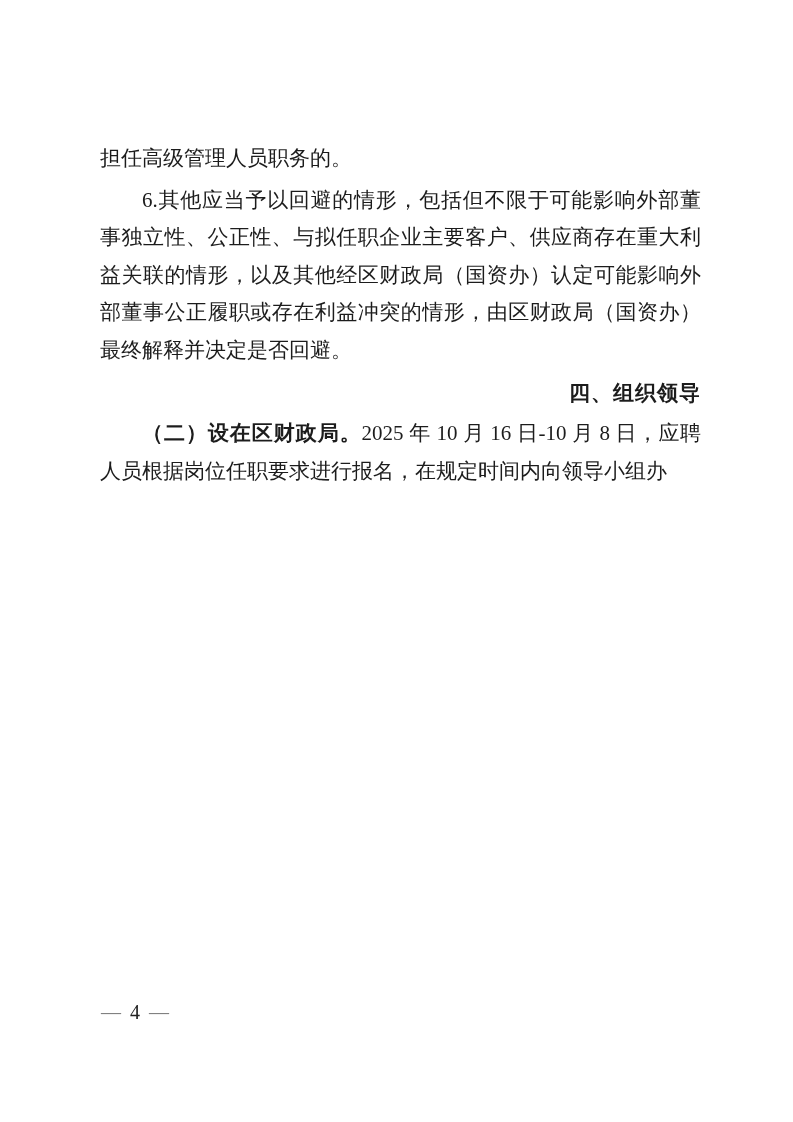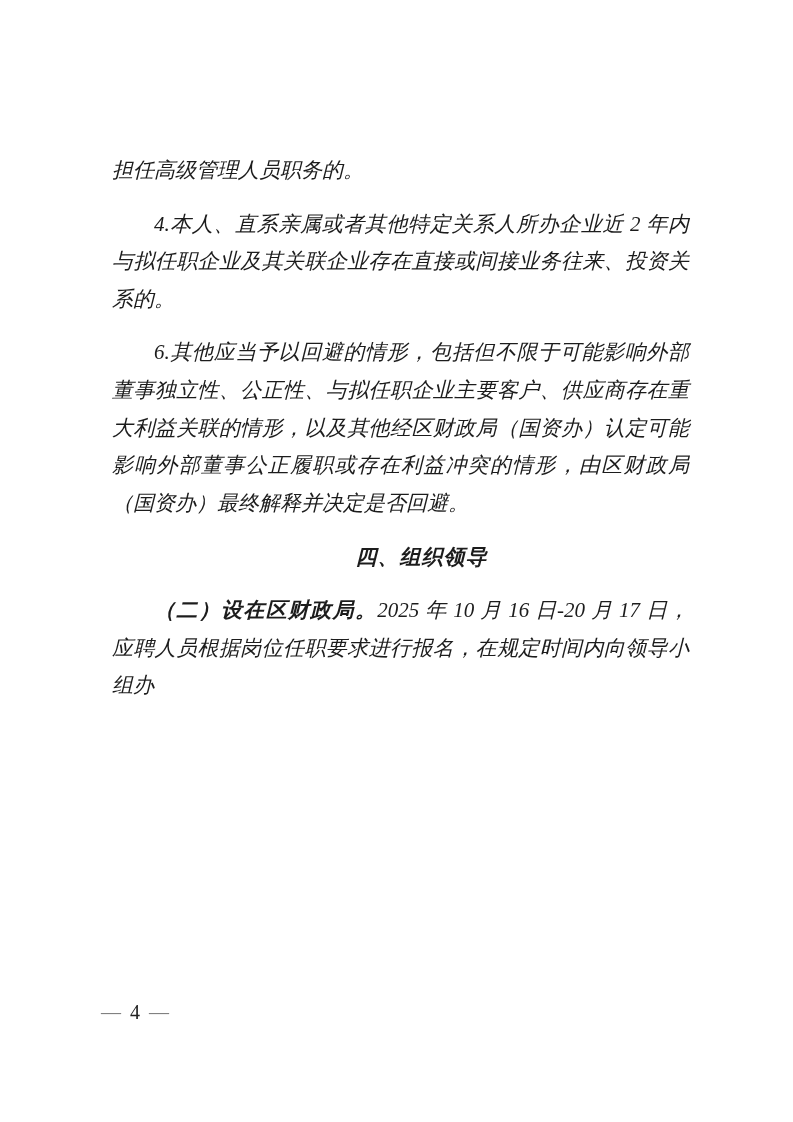--- a/index.html
+++ b/index.html
@@ -19,36 +19,35 @@
     left: 96px;
     top: 136px;
     width: 609px;
     font-family: "Liberation Serif", "DejaVu Serif", serif;
     font-size: 21px;
     line-height: 37.6px;
     color: #1c1c1c;
     text-align: justify;
   }
   .content p {
-    margin: 16px;
+    margin: 4px;
     padding: 0;
     word-break: break-all;
-    font-style: italic;
   }
   p.para-indent {
     text-indent: 2em;
   }
   p.para-continuation {
     text-indent: 0;
   }
   p.para-heading {
     text-indent: 2em;
     font-family: "Liberation Sans", "DejaVu Sans", sans-serif;
     font-weight: bold;
-    text-align: center;
+    text-align: right;
     letter-spacing: 1px;
   }
   p.para-lead {
     text-indent: 2em;
   }
   .lead-bold {
     font-weight: bold;
     letter-spacing: 0.5px;
   }
   .footer {
@@ -69,30 +68,29 @@
   }
 </style>
 </head>
 <body>
 
 <div class="page">
   <div class="content">
 
     <p class="para-continuation">担任高级管理人员职务的。</p>
 
-    <p class="para-indent">4.本人、直系亲属或者其他特定关系人所办企业近 2 年内与拟任职企业及其关联企业存在直接或间接业务往来、投资关系的。</p>
 
 
     <p class="para-indent">6.其他应当予以回避的情形，包括但不限于可能影响外部董事独立性、公正性、与拟任职企业主要客户、供应商存在重大利益关联的情形，以及其他经区财政局（国资办）认定可能影响外部董事公正履职或存在利益冲突的情形，由区财政局（国资办）最终解释并决定是否回避。</p>
 
     <p class="para-heading">四、组织领导</p>
 
 
 
 
-    <p class="para-lead"><span class="lead-bold">（二）设在区财政局。</span><span>2025 年 10 月 16 日-20 月 17 日，应聘人员根据岗位任职要求进行报名，在规定时间内向领导小组办</span></p>
+    <p class="para-lead"><span class="lead-bold">（二）设在区财政局。</span><span>2025 年 10 月 16 日-10 月 8 日，应聘人员根据岗位任职要求进行报名，在规定时间内向领导小组办</span></p>
 
   </div>
 
   <div class="footer">
     <span class="dash">—</span><span class="num">4</span><span class="dash">—</span>
   </div>
 </div>
 
 </body></html>

